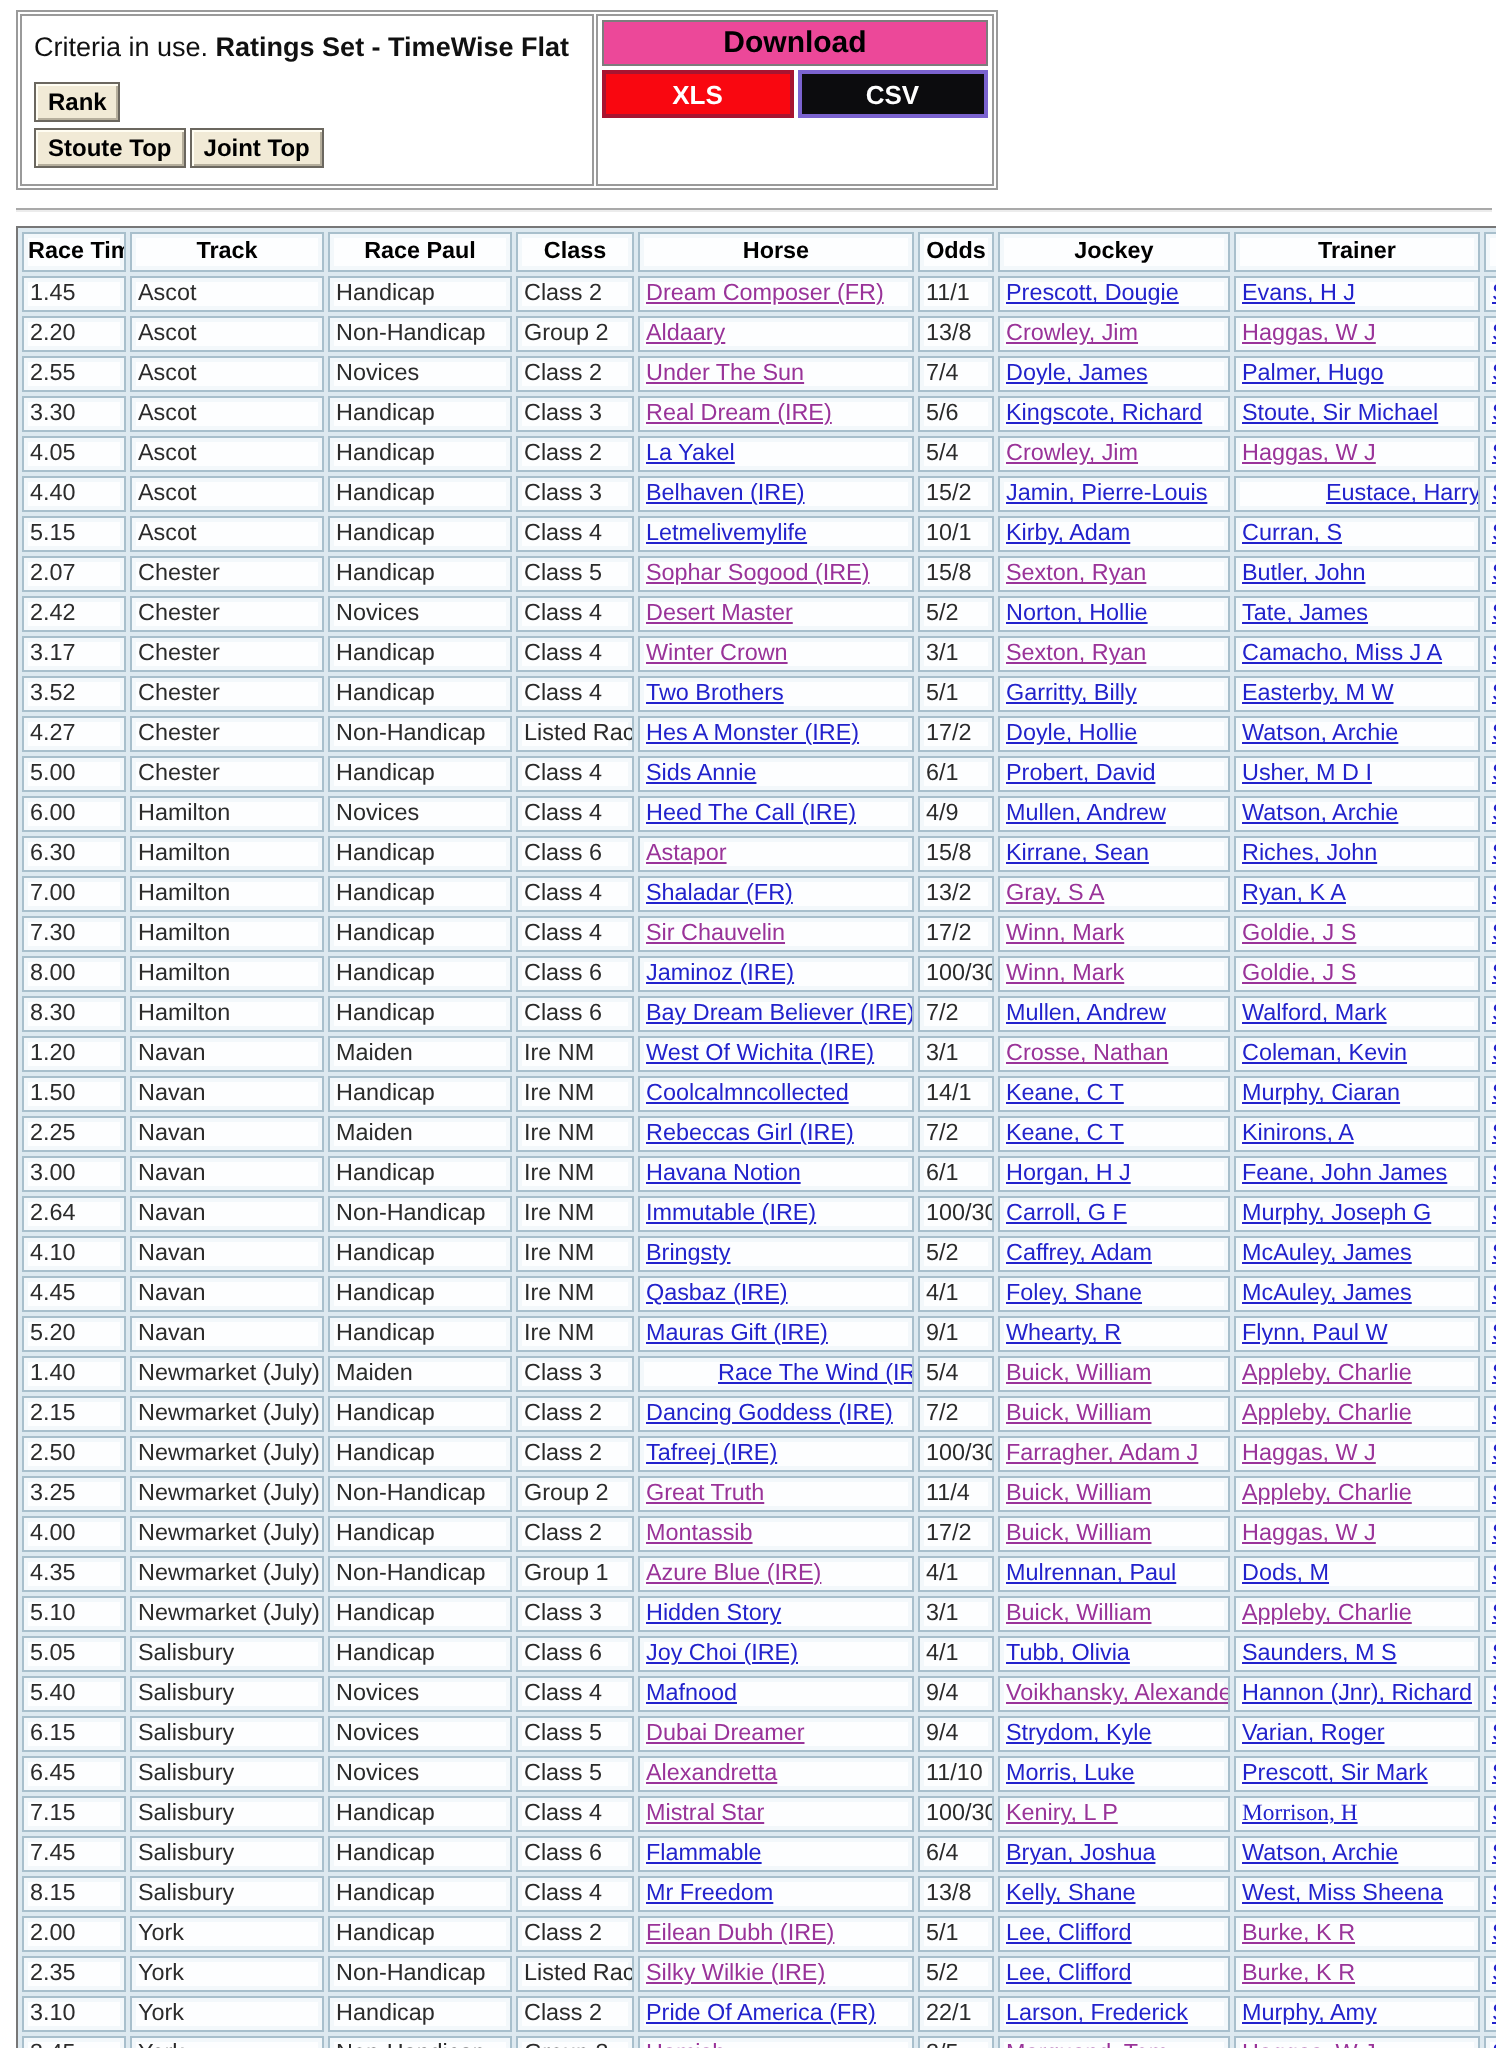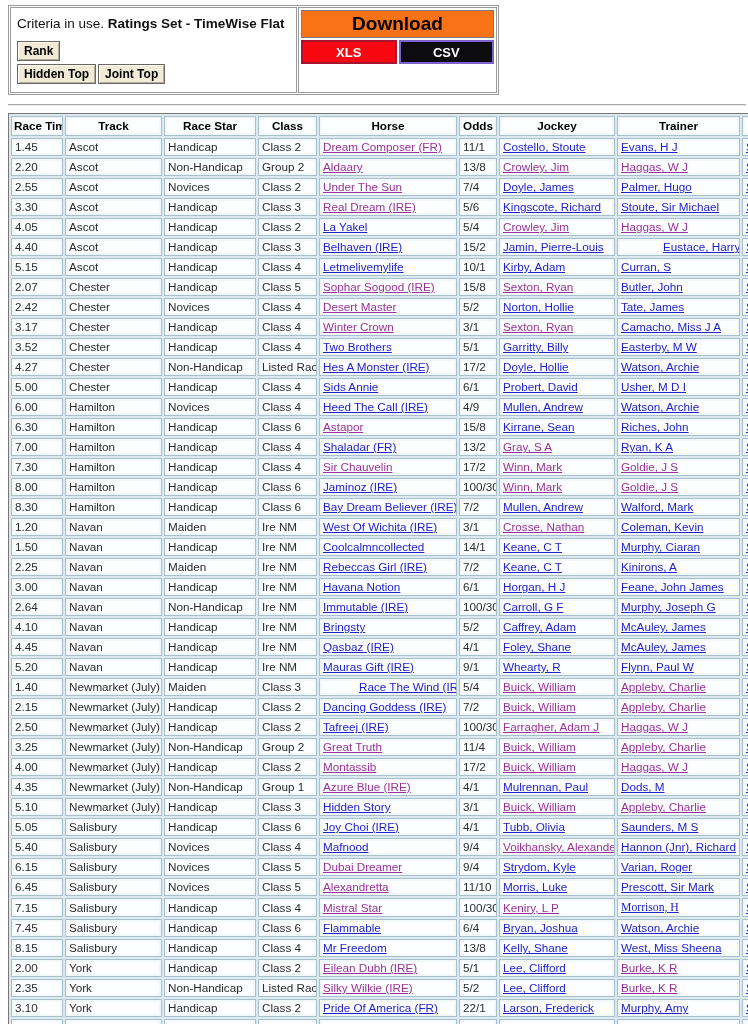--- a/index.html
+++ b/index.html
@@ -22,22 +22,22 @@
   .btn-row{margin:0 0 3px 0;}
   button.beige-btn{
     font-family:"Liberation Sans","DejaVu Sans",sans-serif;
     font-size:12px;font-weight:bold;color:#000;
     background:#f1ead6;border:1px solid #6b675f;
     box-shadow:inset 1px 1px 0 #fffdf2, inset -1px -1px 0 #b5ae9c;
     padding:2px 6px;margin-right:2px;cursor:pointer;
   }
   table.dl-table{border-collapse:separate;border-spacing:2px;width:100%;}
   td.dl-head{
-    border:1px solid #7d7d7d;background:#f97316;text-align:center;
-    font-size:19px;font-weight:bold;padding:2px 0;color:#000;
+    border:1px solid #7d7d7d;background:#ec4899;text-align:center;
+    font-size:15px;font-weight:bold;padding:2px 0;color:#000;
   }
   td.dl-btn-cell{width:50%;padding:0;margin-top:32px;}
   button.dl-btn{
     width:100%;height:24px;font-family:"Liberation Sans","DejaVu Sans",sans-serif;
     font-size:13px;font-weight:bold;color:#fff;cursor:pointer;display:block;
   }
   button.btn-xls{border:2px solid; }
   button.btn-csv{border:2px solid; }
 
   hr.sep{
@@ -71,21 +71,21 @@
 
   <table class="topbox">
     <tbody>
       <tr>
         <td class="crit-cell">
           <div class="crit-line"><span>Criteria in use. </span><b>Ratings Set - TimeWise Flat</b></div>
           <div class="btn-row">
             <button class="beige-btn">Rank</button>
           </div>
           <div class="btn-row">
-            <button class="beige-btn">Hidden Top</button><button class="beige-btn">Joint Top</button>
+            <button class="beige-btn">Stoute Top</button><button class="beige-btn">Joint Top</button>
           </div>
         </td>
         <td class="dl-cell">
           <table class="dl-table">
             <tbody>
               <tr>
                 <td class="dl-head" colspan="2">Download</td>
               </tr>
               <tr>
                 <td class="dl-btn-cell">
@@ -114,38 +114,38 @@
         <col class="c-horse">
           <col class="c-odds">
           <col class="c-jockey">
           <col class="c-trainer">
           <col class="c-extra">
       </colgroup>
       <thead>
         <tr>
           <th>Race Time</th>
           <th>Track</th>
-          <th>Race Star</th>
+          <th>Race Paul</th>
           <th>Class</th>
           <th>Horse</th>
           <th>Odds</th>
           <th>Jockey</th>
           <th>Trainer</th>
           <th></th>
         </tr>
       </thead>
       <tbody id="rows">
           <tr>
             <td>1.45</td>
             <td>Ascot</td>
             <td>Handicap</td>
             <td>Class 2</td>
             <td><a href="#" style="color: rgb(153, 51, 153);">Dream Composer (FR)</a></td>
             <td>11/1</td>
-            <td><a href="#" style="color: rgb(34, 34, 204);">Costello, Stoute</a></td>
+            <td><a href="#" style="color: rgb(34, 34, 204);">Prescott, Dougie</a></td>
             <td><a href="#" style="color: rgb(34, 34, 204);">Evans, H J</a></td>
             <td><a href="#" style="color: rgb(34, 34, 204);">S</a></td>
           </tr>
           <tr>
             <td>2.20</td>
             <td>Ascot</td>
             <td>Non-Handicap</td>
             <td>Group 2</td>
             <td><a href="#" style="color: rgb(153, 51, 153);">Aldaary</a></td>
             <td>13/8</td>

